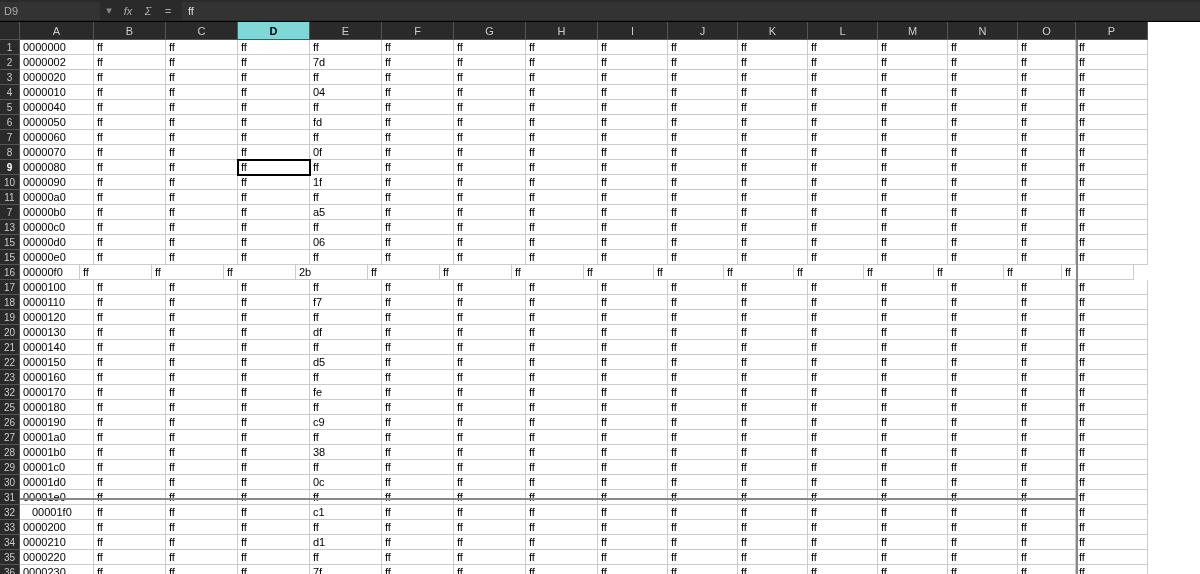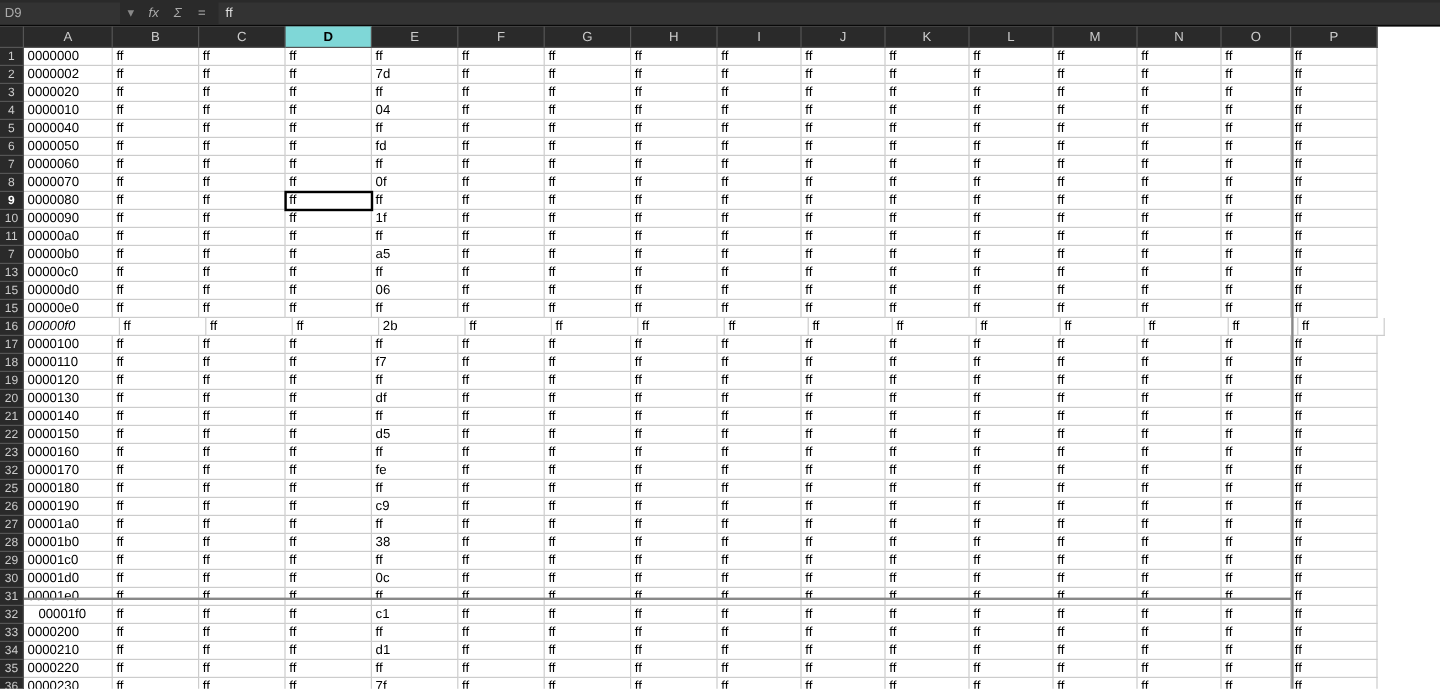--- a/index.html
+++ b/index.html
@@ -392,21 +392,21 @@
           <div class="cell" style="width: 70px;">ff</div>
           <div class="cell" style="width: 70px;">ff</div>
           <div class="cell" style="width: 70px;">ff</div>
           <div class="cell" style="width: 70px;">ff</div>
           <div class="cell" style="width: 70px;">ff</div>
           <div class="cell" style="width: 70px;">ff</div>
           <div class="cell" style="width: 58px;">ff</div>
           <div class="cell" style="width: 72px;">ff</div>
         </div>
         <div class="row">
-          <div class="cell" style="width: 80px; font-style: italic;">00000f0</div>
+          <div class="cell" style="width: 60px;">00000f0</div>
           <div class="cell" style="width: 72px;">ff</div>
           <div class="cell" style="width: 72px;">ff</div>
           <div class="cell" style="width: 72px;">ff</div>
           <div class="cell" style="width: 72px;">2b</div>
           <div class="cell" style="width: 72px;">ff</div>
           <div class="cell" style="width: 72px;">ff</div>
           <div class="cell" style="width: 72px;">ff</div>
           <div class="cell" style="width: 70px;">ff</div>
           <div class="cell" style="width: 70px;">ff</div>
           <div class="cell" style="width: 70px;">ff</div>

